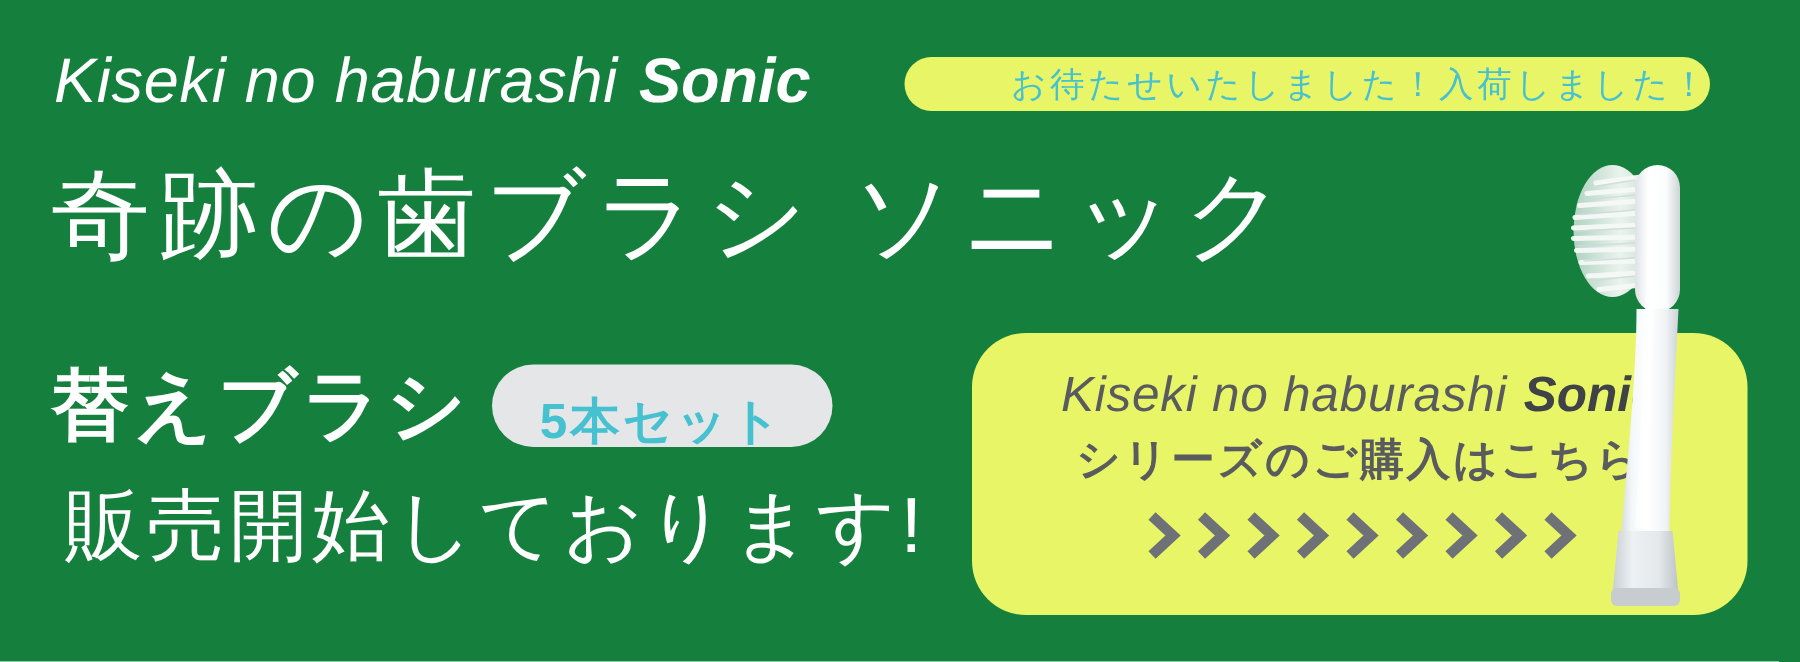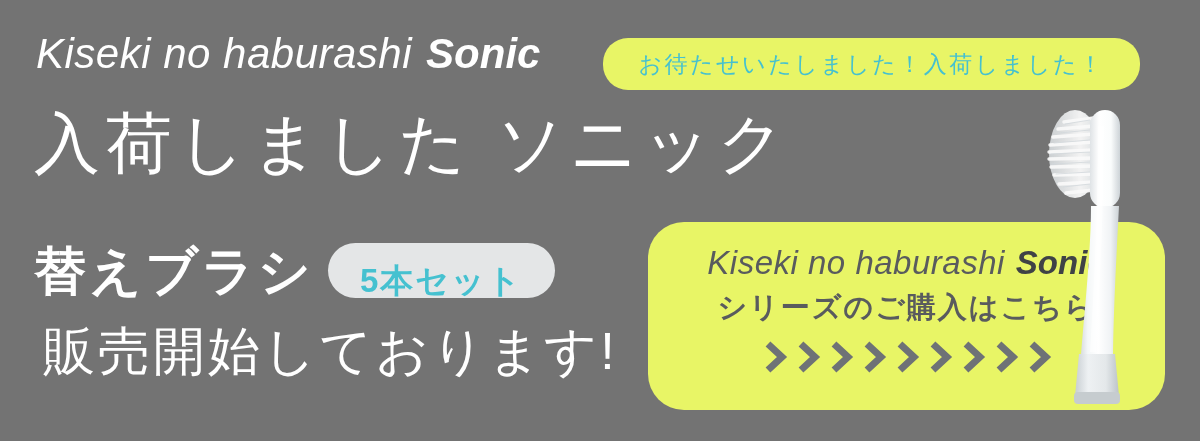--- a/index.html
+++ b/index.html
@@ -8,21 +8,21 @@
     padding: 0;
     background: #ffffff;
   }
   * { box-sizing: border-box; }
 
   .banner {
     position: relative;
     width: 1200px;
     height: 441px;
     overflow: hidden;
-    background: #737373;
+    background: #15803d;
     font-family: "Liberation Sans", "DejaVu Sans", sans-serif;
     -webkit-font-smoothing: antialiased;
   }
 
   
   .logo-line {
     position: absolute;
     left: 36px;
     top: 33px;
     height: 58px;
@@ -47,26 +47,26 @@
     line-height: 1;
     margin-left: 14px;
   }
 
   
   .news-badge {
     position: absolute;
     left: 603px;
     top: 38px;
     width: 537px;
-    height: 52px;
+    height: 36px;
     background: #e8f566;
     border-radius: 25px;
     display: flex;
     align-items: center;
-    justify-content: center;
+    justify-content: flex-end;
   }
   .news-badge-text {
     color: #45c1d0;
     font-size: 23px;
     font-weight: 500;
     letter-spacing: 2.5px;
     white-space: nowrap;
     line-height: 1;
   }
 
@@ -199,21 +199,21 @@
 
   <div class="logo-line">
     <span class="logo-light">Kiseki no haburashi</span>
     <span class="logo-bold">Sonic</span>
   </div>
 
   <div class="news-badge">
     <span class="news-badge-text">お待たせいたしました！入荷しました！</span>
   </div>
 
-  <div class="headline">入荷しました ソニック</div>
+  <div class="headline">奇跡の歯ブラシ ソニック</div>
 
   <div class="subcopy-row">
     <span class="subcopy-text">替えブラシ</span>
     <span class="count-pill">
       <span class="count-pill-text">5本セット</span>
     </span>
   </div>
 
   <div class="subcopy-line2">販売開始しております!</div>
 

